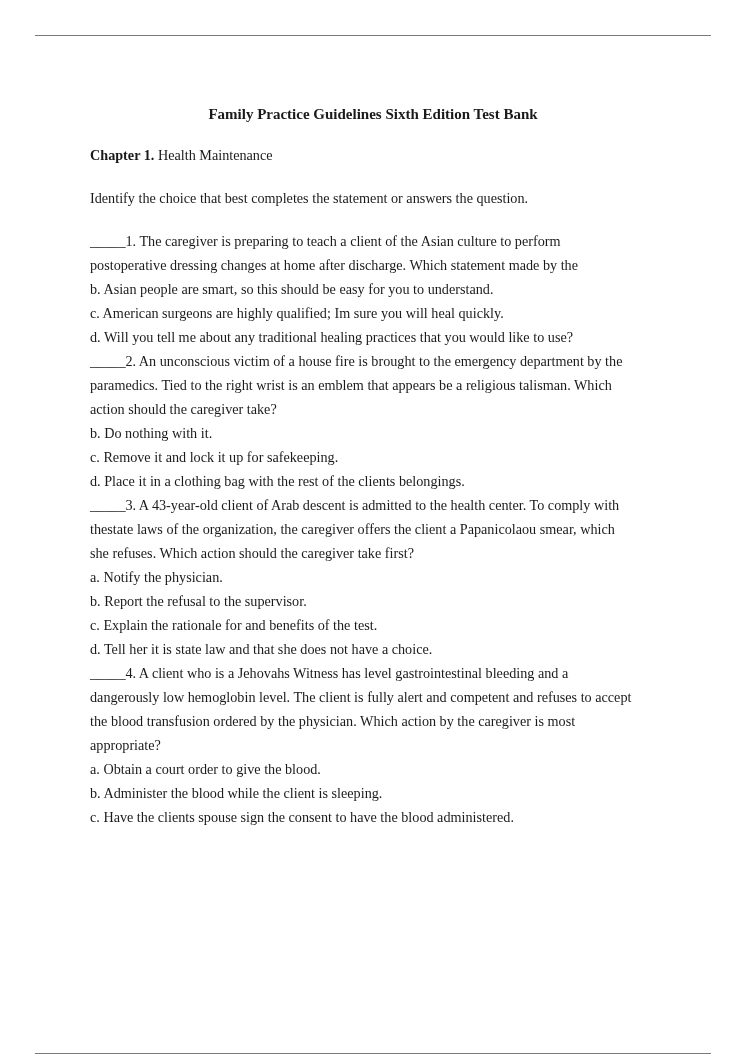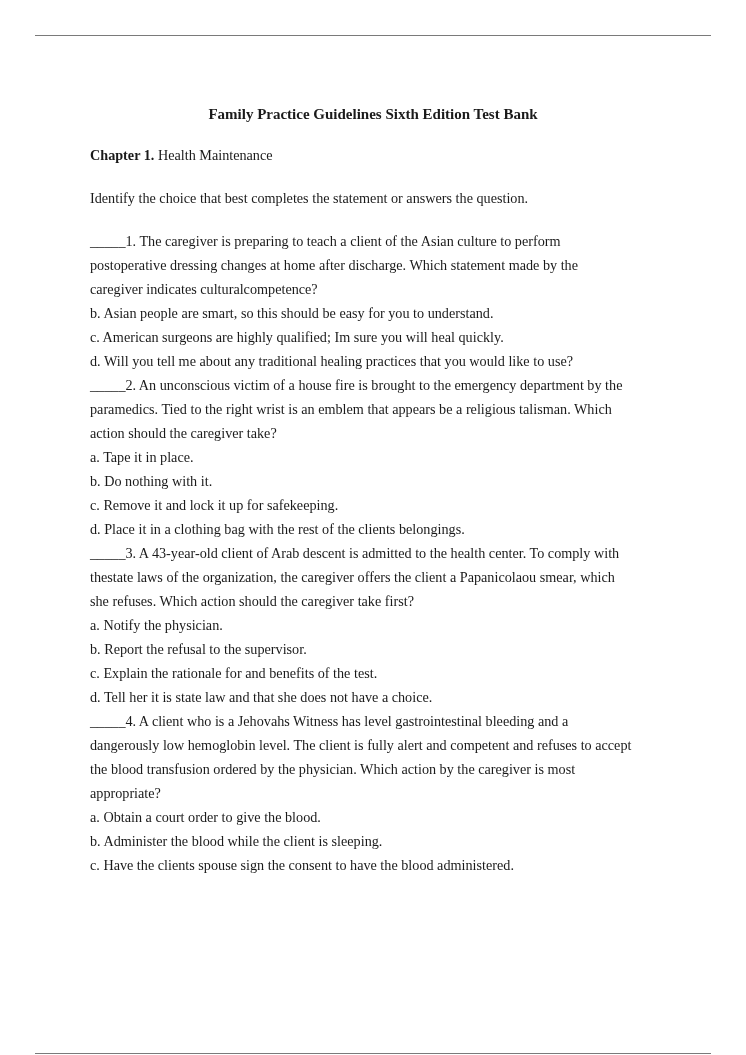--- a/index.html
+++ b/index.html
@@ -34,30 +34,28 @@
     <span>Health Maintenance</span>
   </div>
   <div class="gap"></div>
   <div class="line">Identify the choice that best completes the statement or answers the question.</div>
   <div class="gap2"></div>
 
   <div id="questions">
       <div>
         <div class="line">_____1. The caregiver is preparing to teach a client of the Asian culture to perform</div>
         <div class="line">postoperative dressing changes at home after discharge. Which statement made by the</div>
-        <div class="line">caregiver indicates culturalcompetence?</div>
         <div class="line">b. Asian people are smart, so this should be easy for you to understand.</div>
         <div class="line">c. American surgeons are highly qualified; Im sure you will heal quickly.</div>
         <div class="line">d. Will you tell me about any traditional healing practices that you would like to use?</div>
       </div>
       <div>
         <div class="line">_____2. An unconscious victim of a house fire is brought to the emergency department by the</div>
         <div class="line">paramedics. Tied to the right wrist is an emblem that appears be a religious talisman. Which</div>
         <div class="line">action should the caregiver take?</div>
-        <div class="line">a. Tape it in place.</div>
         <div class="line">b. Do nothing with it.</div>
         <div class="line">c. Remove it and lock it up for safekeeping.</div>
         <div class="line">d. Place it in a clothing bag with the rest of the clients belongings.</div>
       </div>
       <div>
         <div class="line">_____3. A 43-year-old client of Arab descent is admitted to the health center. To comply with</div>
         <div class="line">thestate laws of the organization, the caregiver offers the client a Papanicolaou smear, which</div>
         <div class="line">she refuses. Which action should the caregiver take first?</div>
         <div class="line">a. Notify the physician.</div>
         <div class="line">b. Report the refusal to the supervisor.</div>

